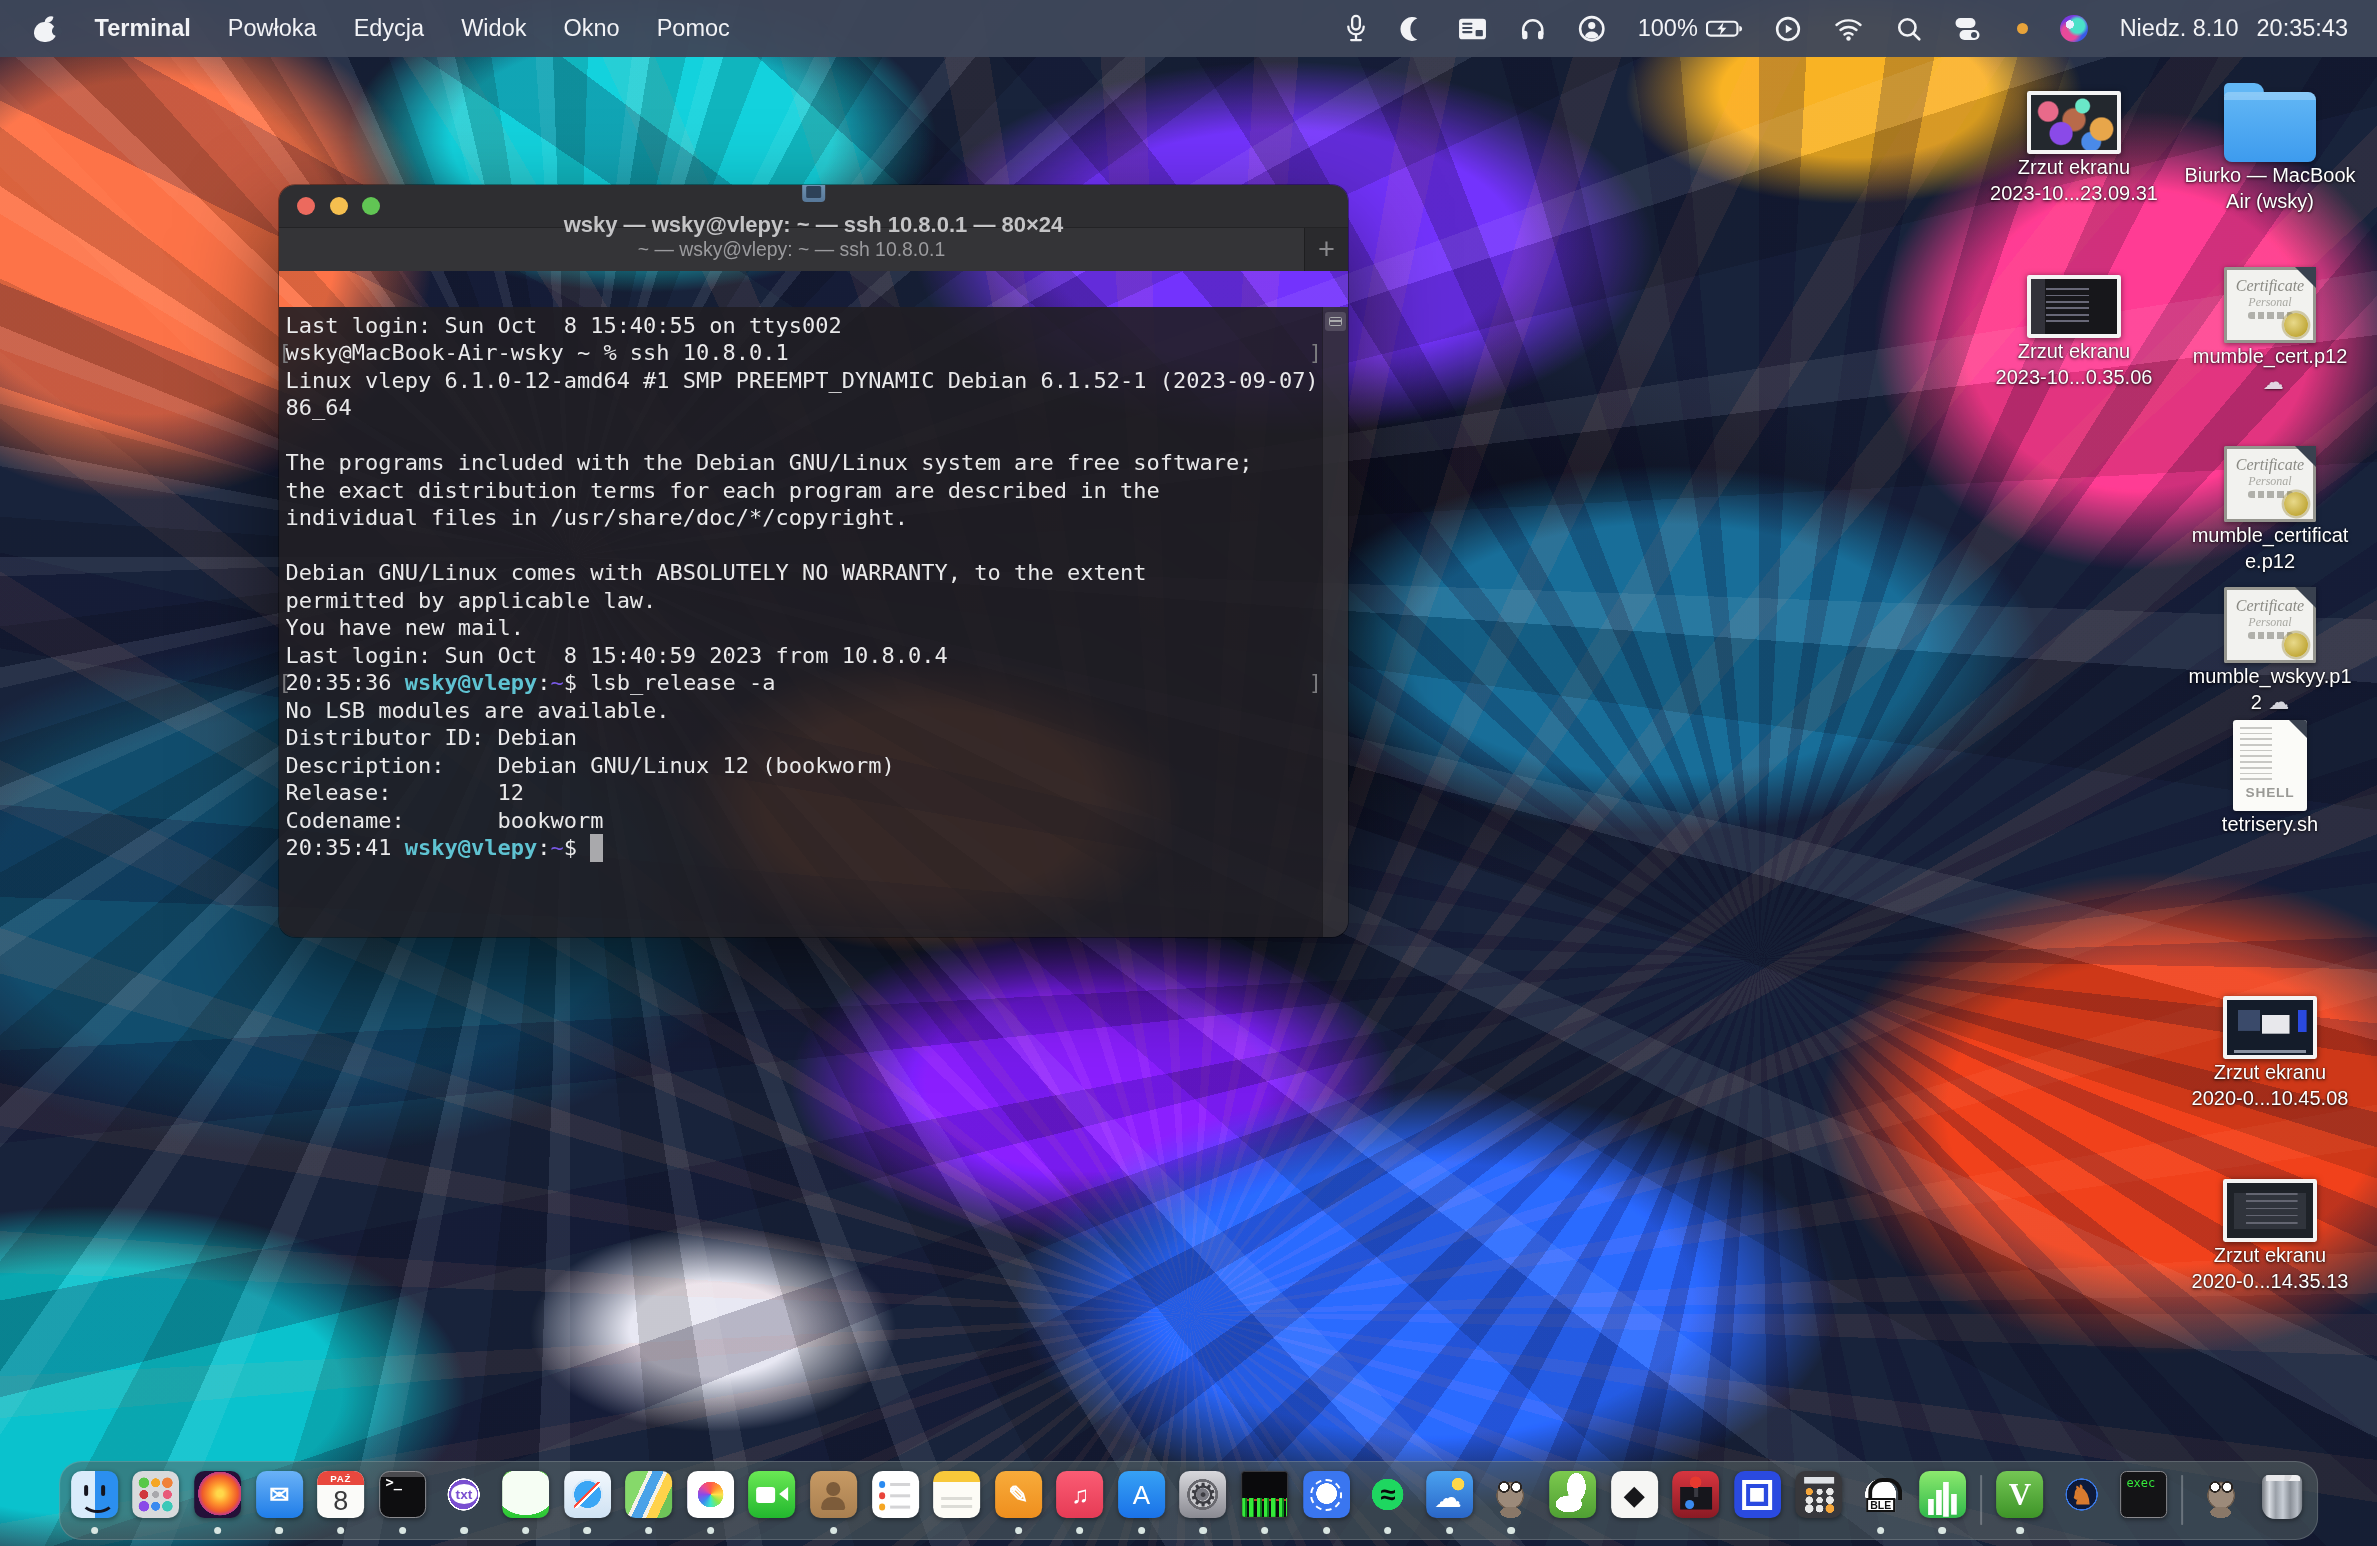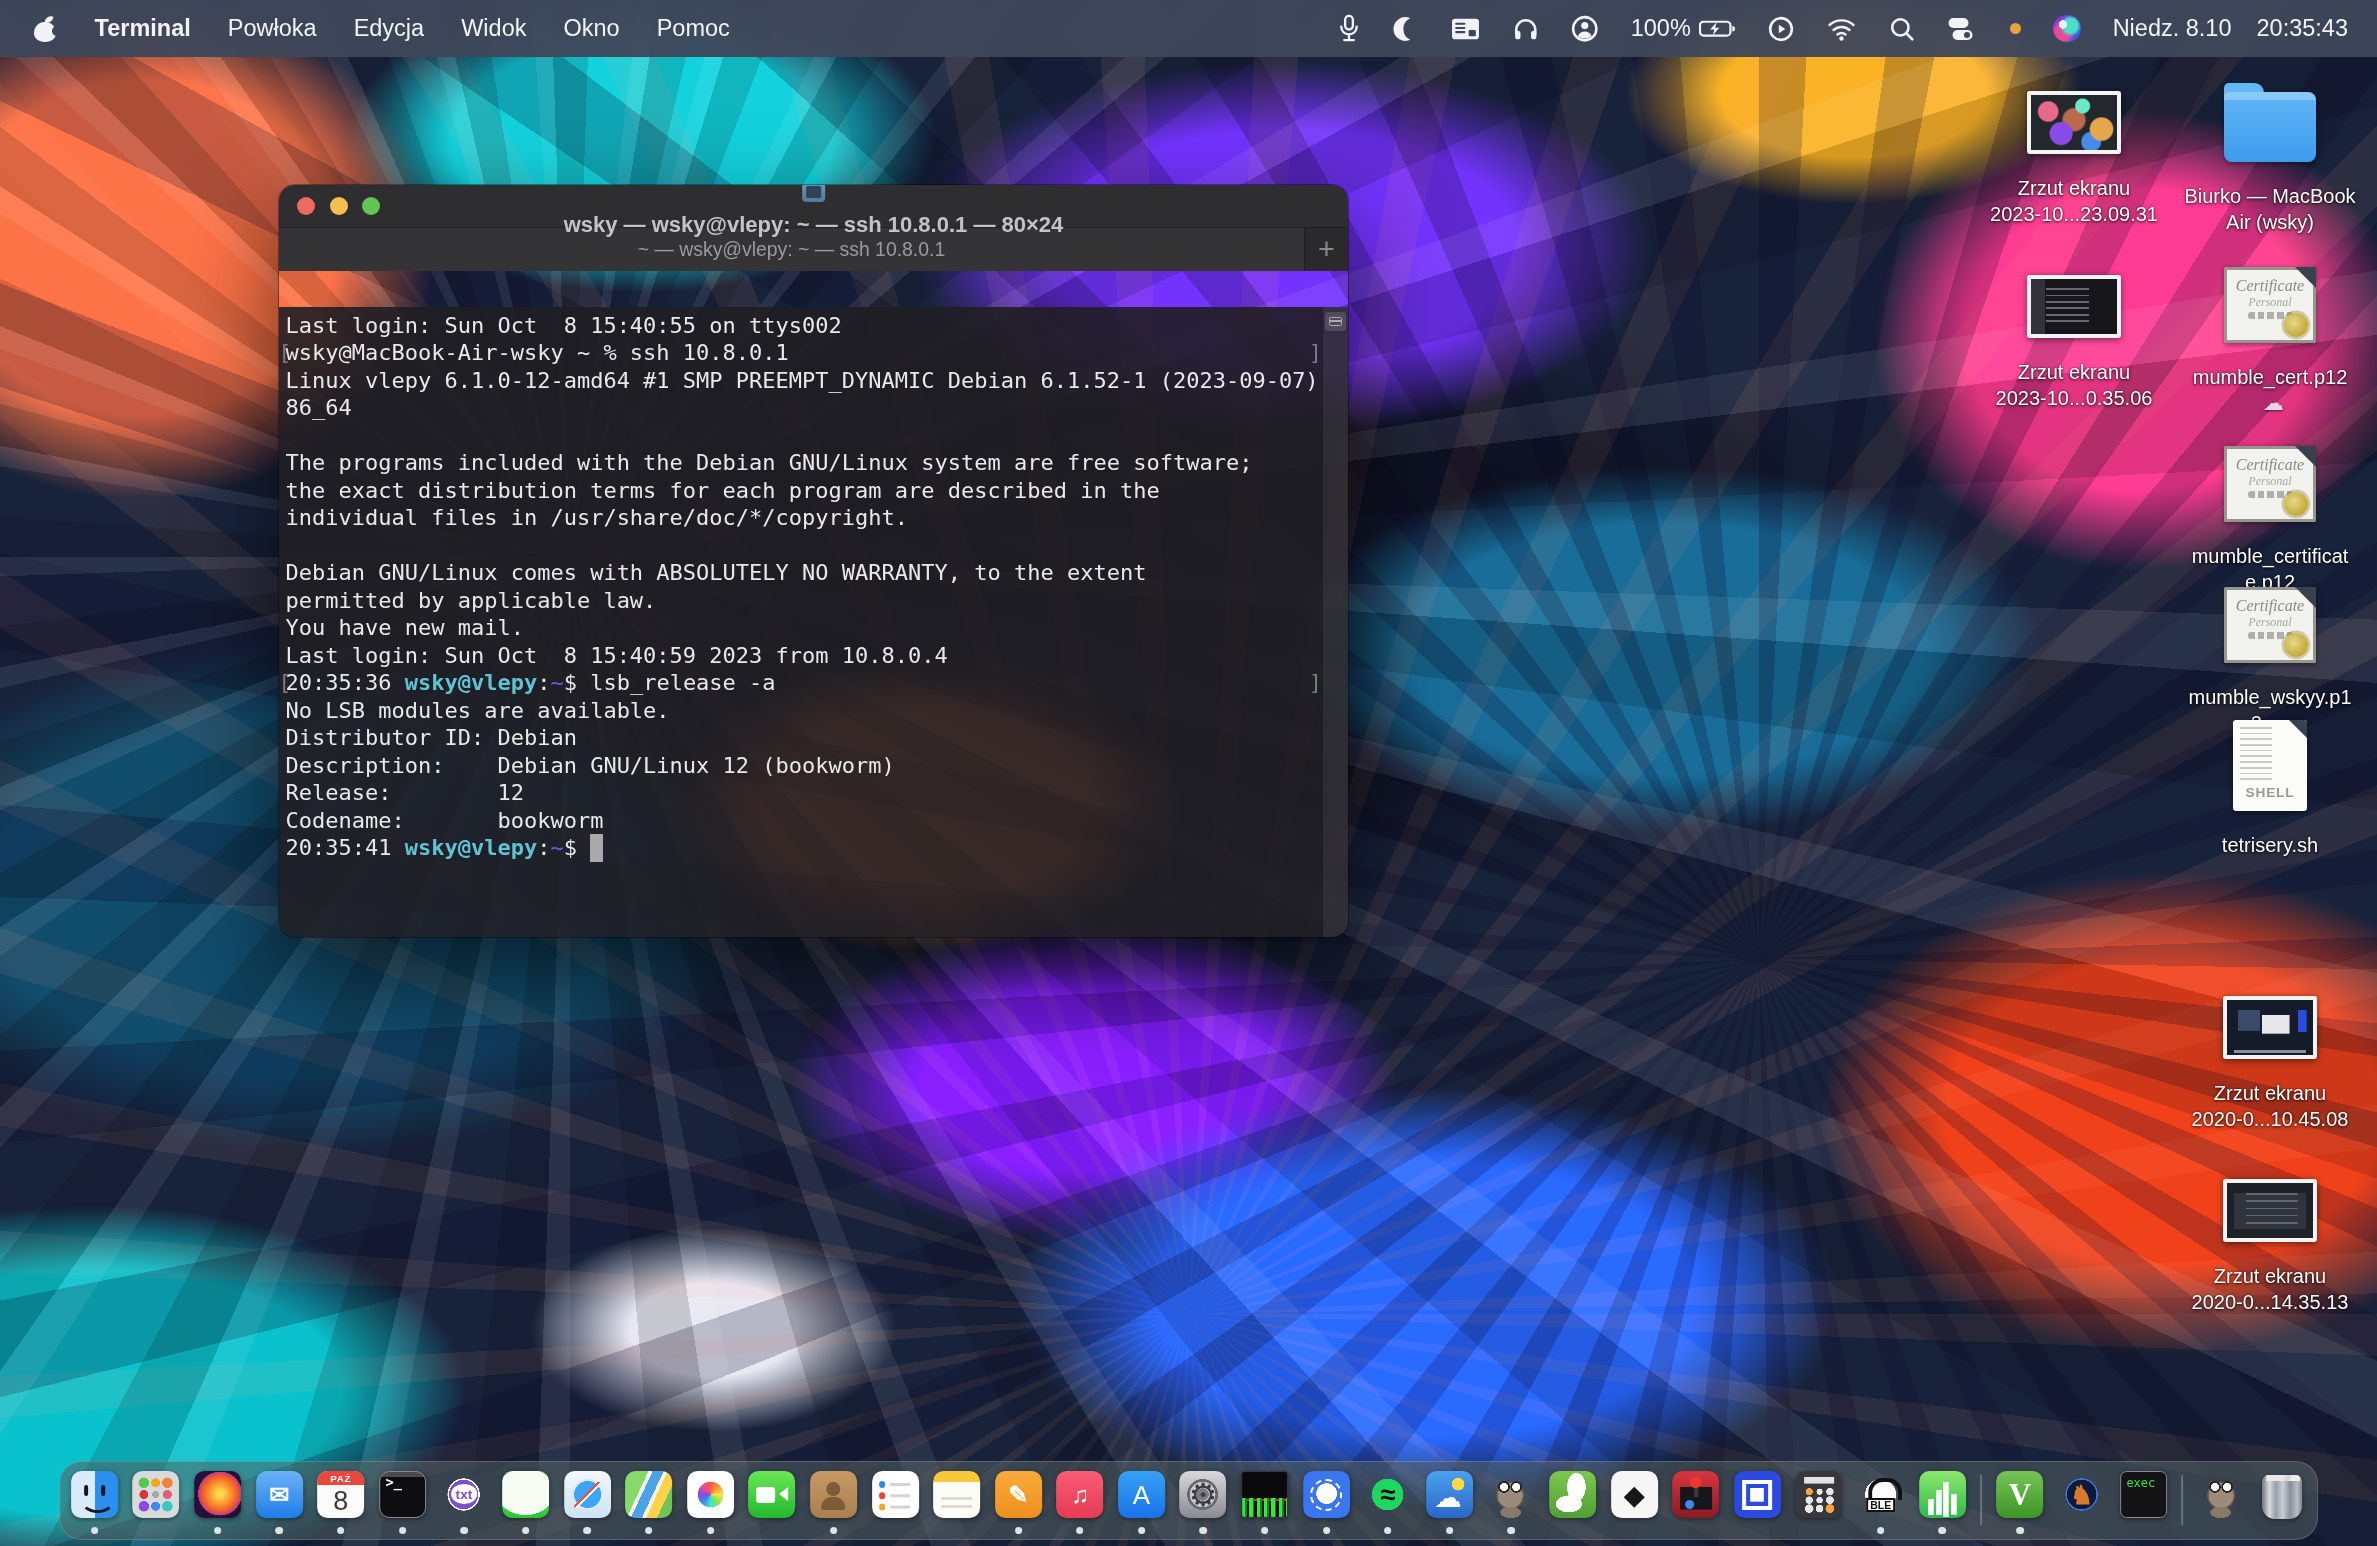--- a/index.html
+++ b/index.html
@@ -39,21 +39,21 @@
   .mb-left { display:flex; align-items:center; gap:37px; }
   .apple { position:relative; width:22px; height:26px; margin-right:1.6px; }
   .apple .body { position:absolute; left:0; bottom:0; width:22px; height:20px; background:#f2f3f6; border-radius:48% 48% 46% 46% / 56% 56% 42% 42%; }
   .apple .bite { position:absolute; right:-5.7px; bottom:5.7px; width:9.7px; height:9.7px; background:rgb(62,71,89); border-radius:50%; }
   .apple .leaf { position:absolute; right:3.2px; top:0; width:8px; height:7.3px; background:#f2f3f6; border-radius:90% 10% 90% 10%; transform:rotate(8deg); }
   .mb-item { white-space:nowrap; }
   .mb-item.bold { font-weight:bold; }
   .mb-right { margin-left:auto; display:flex; align-items:center; gap:32px; }
   .mb-right svg { display:block; }
   .mb-batt { display:flex; align-items:center; gap:8px; }
-  .mb-clock { display:flex; gap:25px; white-space:nowrap; }
+  .mb-clock { display:flex; gap:18px; white-space:nowrap; }
   .cc-dot { width:11.3px; height:11.3px; border-radius:50%; background:#e8a33a; }
   .siri-orb { width:27.5px; height:27.5px; border-radius:50%;
     background: radial-gradient(circle at 35% 35%, #e8f0ff 0 16%, transparent 17%),
       radial-gradient(circle at 62% 40%, #4ae0c8 0 30%, transparent 45%),
       radial-gradient(circle at 35% 65%, #e84a9a 0 30%, transparent 50%),
       radial-gradient(circle at 70% 70%, #3a5ae8 0 35%, transparent 55%),
       #7a3ae0; }
 
   
   .window { position:absolute; left:279px; top:185px; width:1069px; height:752px; border-radius:16px; overflow:hidden;
@@ -81,21 +81,21 @@
   .mark.l { position:absolute; left:-7.3px; }
   .mark.r { position:absolute; right:0; }
   .term-gutter { width:26px; background:rgba(255,255,255,.07); border-left:0.8px solid rgba(0,0,0,.35); position:relative; }
   .split-btn { position:absolute; top:4.9px; left:2.4px; width:21px; height:19.4px; border-radius:3.2px; background:rgba(255,255,255,.14);
     display:flex; align-items:center; justify-content:center; }
   .split-btn i { display:block; width:13px; height:9.7px; border:1.6px solid #aaabad; border-radius:1.6px; position:relative; }
   .split-btn i::after { content:""; position:absolute; left:0; right:0; top:2.4px; height:1.6px; background:#aaabad; }
 
   
   .desk-icon { position:absolute; width:210px; display:flex; flex-direction:column; align-items:center; z-index:10; }
-  .di-label { margin-top:21px; text-align:center; color:#fff; font-size:20px; font-weight:500; line-height:26px;
+  .di-label { margin-top:0; text-align:center; color:#fff; font-size:20px; font-weight:500; line-height:26px;
     text-shadow:0 0.8px 3.2px rgba(0,0,0,.85), 0 0 1.6px rgba(0,0,0,.6); }
   .di-line { white-space:nowrap; }
   .cloud-badge { font-size:21px; color:#e8e8ee; opacity:.9; margin-left:6.5px; text-shadow:0 0.8px 2.4px rgba(0,0,0,.7); }
   .thumb { width:94px; height:63px; border:4px solid #f4f4f4; border-radius:2.4px; box-shadow:0 1.6px 6.5px rgba(0,0,0,.5); }
   .t-art { background:
       radial-gradient(circle at 20% 30%, #e86a8a 0 12%, transparent 14%),
       radial-gradient(circle at 60% 20%, #6ae8c8 0 10%, transparent 12%),
       radial-gradient(circle at 82% 62%, #e8a64a 0 14%, transparent 16%),
       radial-gradient(circle at 35% 70%, #8a4ae8 0 16%, transparent 18%),
       radial-gradient(circle at 70% 85%, #4a8ae8 0 12%, transparent 14%),

